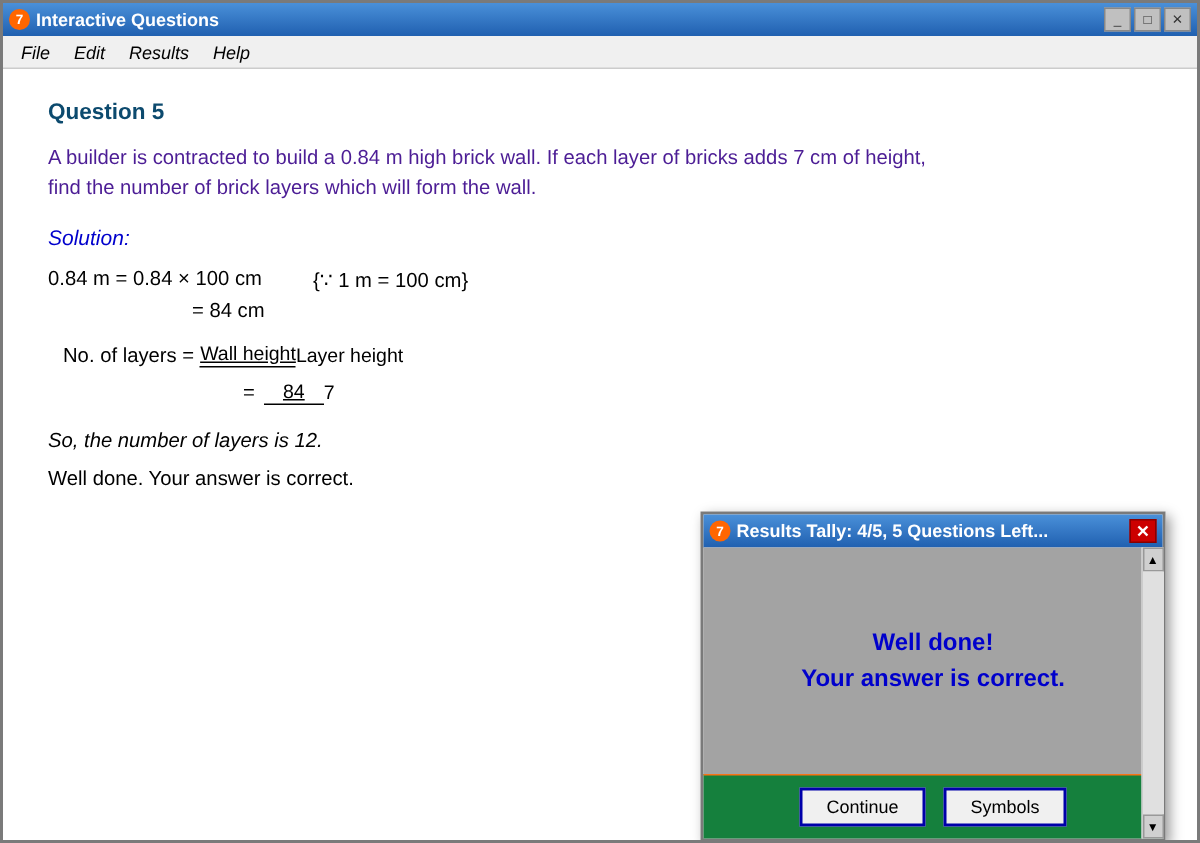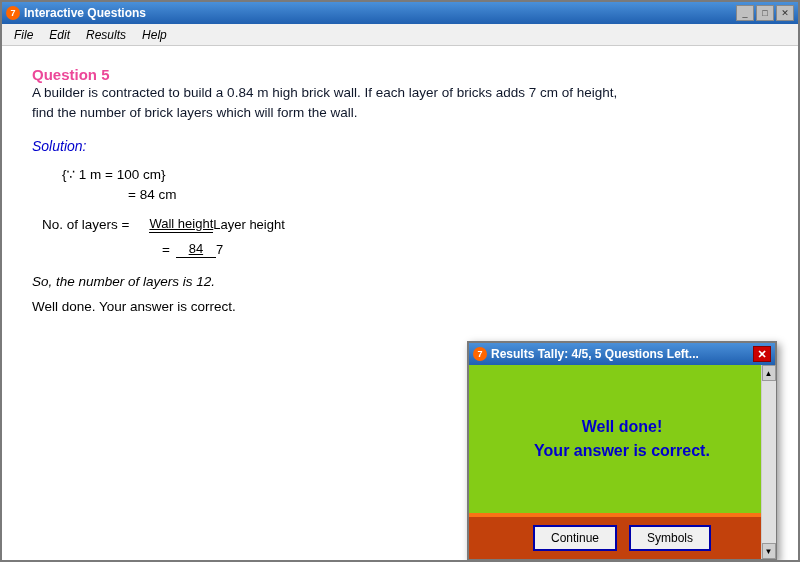--- a/index.html
+++ b/index.html
@@ -93,27 +93,28 @@
     
     .content {
       flex: 1;
       padding: 20px 30px;
       background: white;
       overflow: hidden;
       position: relative;
     }
 
     .question-title {
-      color: #ec4899;
+      color: #0c4a6e;
       font-weight: bold;
       font-size: 15px;
+      margin-bottom: 12px;
     }
 
     .question-text {
-      color: #0f172a;
+      color: #4c1d95;
       font-size: 13.5px;
       line-height: 1.5;
       margin-bottom: 14px;
     }
 
     .solution-label {
       color: #0000cc;
       font-style: italic;
       font-weight: normal;
       font-size: 14px;
@@ -199,43 +200,43 @@
       display: flex;
       align-items: center;
       justify-content: center;
       font-size: 11px;
       color: white;
       font-weight: bold;
     }
 
     .popup-content {
       flex: 1;
-      background: #84cc16;
+      background: #a3a3a3;
       display: flex;
       flex-direction: column;
       align-items: center;
       justify-content: center;
       padding: 10px;
     }
 
     .popup-message {
       color: #0000cc;
       font-size: 16px;
       font-weight: bold;
       text-align: center;
       line-height: 1.5;
     }
 
     .popup-buttons {
       display: flex;
       justify-content: center;
       gap: 12px;
       padding: 8px;
-      background: #c2410c;
-      border-top: 4px solid #f97316;
+      background: #15803d;
+      border-top: 1px solid #f97316;
       flex-shrink: 0;
     }
 
     .popup-btn {
       padding: 4px 16px;
       font-size: 12px;
       background: #f0f0f0;
       border: 2px solid #0000aa;
       cursor: pointer;
       min-width: 80px;
@@ -307,27 +308,28 @@
     <div class="question-title">Question 5</div>
 
     <div class="question-text">
       <span>A builder is contracted to build a 0.84 m high brick wall.  If each layer of bricks adds 7 cm of height,</span><br>
       <span>find the number of brick layers which will form the wall.</span>
     </div>
 
     <div class="solution-label">Solution:</div>
 
     <div class="math-line">
+      <span>0.84 m = 0.84 × 100 cm</span>
       <span style="margin-left:30px;">{∵ 1 m = 100 cm}</span>
     </div>
     <div class="math-line indent">
       <span>= 84 cm</span>
     </div>
 
-    <div style="margin-top:14px; display:flex; align-items:center; gap:20px; margin-left:10px;">
+    <div style="margin-top:14px; display:flex; align-items:center; gap:4px; margin-left:10px;">
       <span style="font-size:13.5px;">No. of layers =</span>
       <div class="fraction">
         <div class="numerator">Wall height</div>
         <div class="denominator">Layer height</div>
       </div>
     </div>
 
     <div style="margin-top:8px; display:flex; align-items:center; gap:6px; margin-left:130px;">
       <span style="font-size:13.5px;">=</span>
       <div class="fraction">

